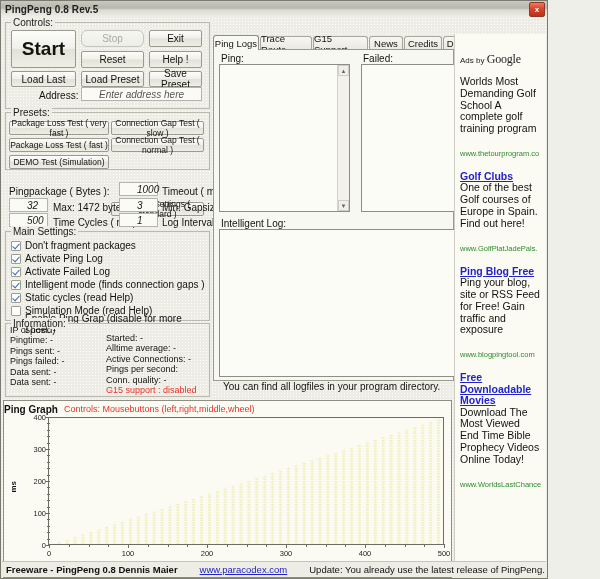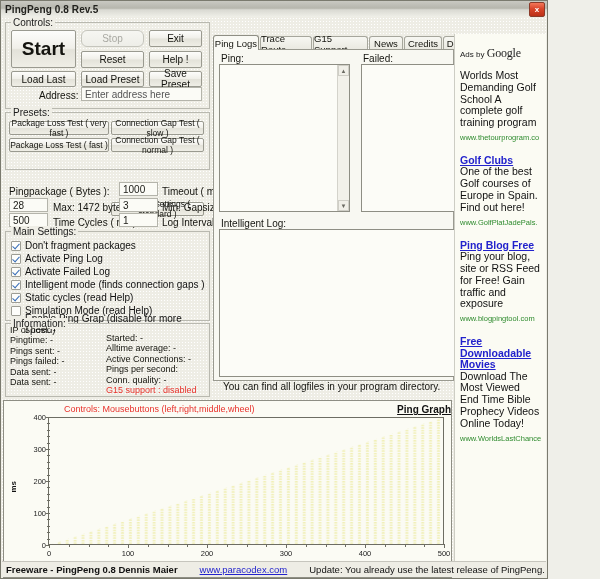--- a/index.html
+++ b/index.html
@@ -35,21 +35,21 @@
        background:linear-gradient(180deg,#fdfdfb 0%,#f0efe9 48%,#e3e2d9 52%,#efeee6 100%);
        font-size:10px;color:#14140f;text-align:center;cursor:pointer;
        display:flex;align-items:center;justify-content:center;box-sizing:border-box;
        font-family:"Liberation Sans",sans-serif;}
   .btn.dis{color:#a9a9a2;background:linear-gradient(180deg,#f6f6f2 0%,#eeeee8 100%);border-color:#c5c5bd;cursor:default;border-radius:6px;}
   .btn.big{font-size:19px;font-weight:bold;}
   .btn.tiny{font-size:8.5px;}
 
   
   .inp{border:1px solid #b4b4ab;background:#fbfbf6;font-size:10px;color:#1a1a15;
-       box-sizing:border-box;display:flex;align-items:center;padding-left:3px;cursor:text;}
+       box-sizing:border-box;display:flex;align-items:center;padding-left:17px;cursor:text;font-style:italic;}
   .inp.ph{color:#555;}
 
   
   .cbrow{display:flex;align-items:center;height:13px;cursor:pointer;}
   .cb{width:10px;height:10px;border:1px solid #9d9d94;background:#fdfdfa;margin-right:4px;
       position:relative;box-sizing:border-box;border-radius:1px;flex:0 0 auto;}
   .cb.on:after{content:"";position:absolute;left:2px;top:0px;width:3px;height:6px;
       border:solid #3a6fb8;border-width:0 1.6px 1.6px 0;transform:rotate(42deg);}
   .cblab{font-size:10px;color:#111;}
 
@@ -66,31 +66,31 @@
 
   
   .ta{position:absolute;border:1px solid #8e8e84;background:#fcfcf7;box-sizing:border-box;}
   .sb{position:absolute;right:0;top:0;bottom:0;width:11px;background:#f2f1ea;border-left:1px solid #d4d3cb;}
   .sbar{position:absolute;left:0;right:0;height:11px;background:#f0efe8;border:1px solid #cfcec6;box-sizing:border-box;
         display:flex;align-items:center;justify-content:center;font-size:6px;color:#6a6a62;cursor:pointer;}
   .sbar.up{top:0;} .sbar.dn{bottom:0;}
 
   
   .ads{position:absolute;right:1px;top:17px;width:92px;bottom:17px;background:#fbfbf3;border-left:1px solid #cdcdc4;
-       padding:12px 5px 0 5px;box-sizing:border-box;overflow:hidden;}
+       padding:18px 5px 0 5px;box-sizing:border-box;overflow:hidden;}
   .adsby{font-size:8px;color:#222;margin-bottom:9px;}
   .adsby b{font-family:"Liberation Serif",serif;font-size:12px;font-weight:normal;letter-spacing:-.2px;}
   .adblk{margin-bottom:13px;}
   .adttl{color:#2222cc;text-decoration:underline;font-size:10.5px;font-weight:bold;line-height:11.5px;cursor:pointer;}
   .adtxt{color:#111;font-size:10.5px;line-height:11.8px;}
-  .adurl{color:#2e8b2e;font-size:7.5px;line-height:9px;margin-top:4px;}
+  .adurl{color:#2e8b2e;font-size:7.5px;line-height:9px;margin-top:14px;}
 
   
   .chartbox{position:absolute;left:2px;top:383px;right:95px;height:176px;border:1px solid #8e8e84;background:#fbfbf4;}
-  .chart-title{position:absolute;top:3px;left:0;right:0;text-align:right;font-size:10px;font-weight:bold;color:#111;text-decoration:underline;}
+  .chart-title{position:absolute;top:3px;left:0;right:8px;text-align:left;font-size:10px;font-weight:bold;color:#111;}
   .chart-hint{position:absolute;top:3px;left:60px;font-size:9px;color:#e8322c;white-space:nowrap;}
   .plot{position:absolute;left:45px;top:16px;right:7px;bottom:32px;overflow:hidden;background:#fbfbf4;}
   .fan{position:absolute;left:0;bottom:0;width:100%;height:100%;}
   .axis-y{position:absolute;left:44px;top:16px;bottom:32px;width:1px;background:#6d6d63;}
   .axis-x{position:absolute;left:45px;right:7px;bottom:32px;height:1px;background:#6d6d63;}
   .axis-top{position:absolute;left:45px;right:7px;top:16px;height:1px;background:#6d6d63;}
   .axis-right{position:absolute;right:7px;top:16px;bottom:32px;width:1px;background:#6d6d63;}
   .ytick{position:absolute;right:100%;margin-right:3px;font-size:7.5px;color:#222;transform:translateY(-50%);white-space:nowrap;}
   .ytickmark{position:absolute;left:-3px;width:4px;height:1px;background:#6d6d63;}
   .ytickminor{position:absolute;left:-2px;width:3px;height:1px;background:#6d6d63;}
@@ -136,27 +136,28 @@
     <span class="lbl" style="left:38px;top:73px;">Address:</span>
     <div class="inp ph" style="position:absolute;left:80px;top:70px;width:121px;height:14px;">Enter address here</div>
 
     <div class="grp" style="left:4px;top:95px;width:203px;height:56px;">
       <span class="cap">Presets:</span>
     </div>
     <div class="btn tiny" style="position:absolute;left:8px;top:104px;width:100px;height:14px;">Package Loss Test ( very fast )</div>
     <div class="btn tiny" style="position:absolute;left:110px;top:104px;width:93px;height:14px;">Connection Gap Test ( slow )</div>
     <div class="btn tiny" style="position:absolute;left:8px;top:121px;width:100px;height:14px;">Package Loss Test ( fast )</div>
     <div class="btn tiny" style="position:absolute;left:110px;top:121px;width:93px;height:14px;">Connection Gap Test ( normal )</div>
+    <div class="btn tiny" style="position:absolute;left:8px;top:138px;width:100px;height:14px;">DEMO Test (Simulation)</div>
     <div class="btn tiny" style="position:absolute;left:110px;top:138px;width:93px;height:14px;margin-top:47px;">Default Settings ( standard )</div>
 
     <span class="lbl" style="left:8px;top:169px;">Pingpackage ( Bytes ):</span>
     <div class="inp" style="position:absolute;left:118px;top:165px;width:39px;height:14px;">1000</div>
     <span class="lbl" style="left:161px;top:169px;">Timeout ( ms )</span>
 
-    <div class="inp" style="position:absolute;left:8px;top:181px;width:39px;height:14px;">28</div>
+    <div class="inp" style="position:absolute;left:8px;top:181px;width:39px;height:14px;">32</div>
     <span class="lbl" style="left:52px;top:185px;">Max: 1472 bytes</span>
     <div class="inp" style="position:absolute;left:118px;top:181px;width:39px;height:14px;">3</div>
     <span class="lbl" style="left:161px;top:185px;">Min. Gapsize</span>
 
     <div class="inp" style="position:absolute;left:8px;top:196px;width:39px;height:14px;">500</div>
     <span class="lbl" style="left:52px;top:200px;">Time Cycles ( ms )</span>
     <div class="inp" style="position:absolute;left:118px;top:196px;width:39px;height:14px;">1</div>
     <span class="lbl" style="left:161px;top:200px;">Log Intervall</span>
 
     <div class="grp" style="left:4px;top:214px;width:203px;height:88px;">

